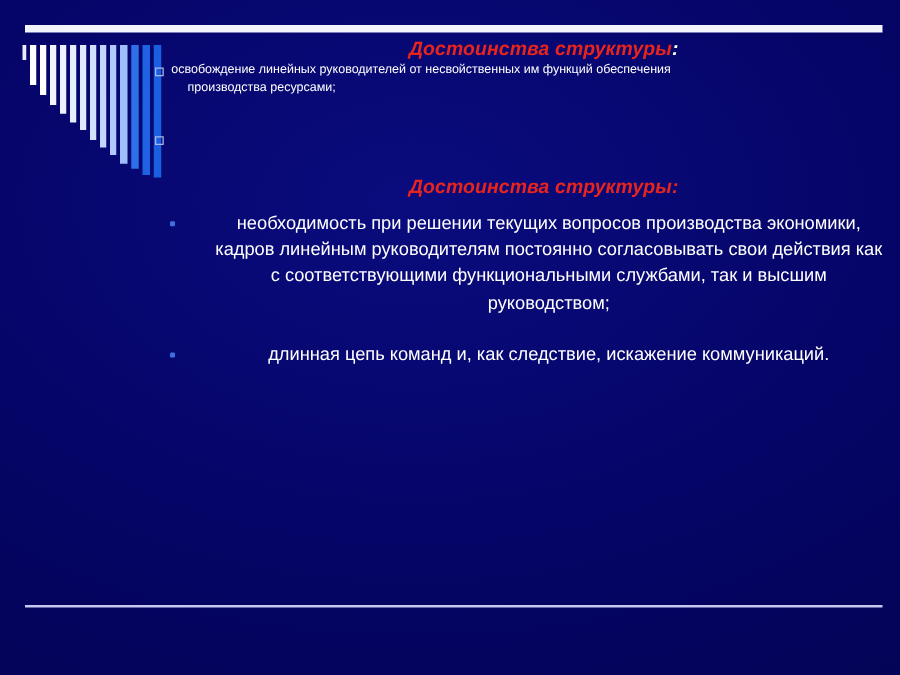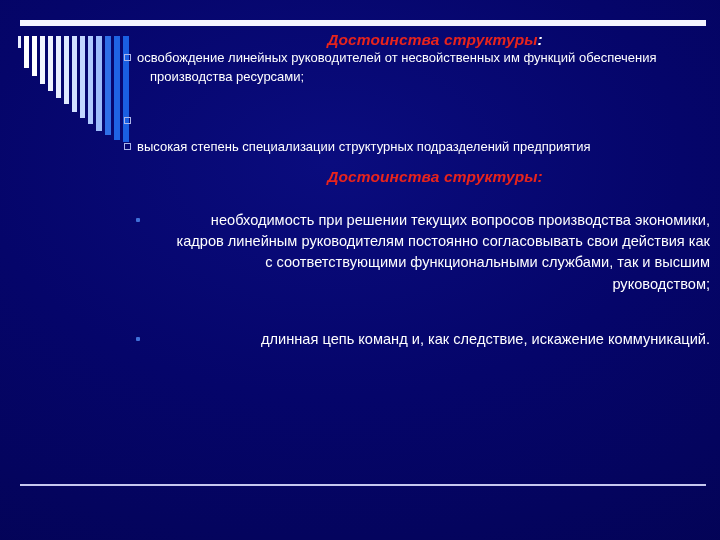--- a/index.html
+++ b/index.html
@@ -72,21 +72,21 @@
   }
   .heading .tail {
     color: #ffffff;
     font-style: italic;
     font-weight: bold;
   }
 
   .sq-item {
     position: relative;
     color: #ffffff;
-    font-size: 13px;
+    font-size: 10px;
     line-height: 1.42;
     padding-left: 13px;
     text-align: left;
   }
   .sq-item .sq-bullet {
     position: absolute;
     left: 0;
     top: 5px;
     width: 7px;
     height: 7px;
@@ -94,22 +94,21 @@
     box-sizing: border-box;
     background: transparent;
   }
 
   .dot-item {
     position: relative;
     color: #ffffff;
     font-size: 14.6px;
     line-height: 1.45;
     padding-left: 44px;
-    text-align: right;
-    margin-top: 14px;
+    text-align: center;
   }
   .dot-item .dot-bullet {
     position: absolute;
     left: 12px;
     top: 8px;
     width: 4px;
     height: 4px;
     background: #3f6fd8;
     border-radius: 1px;
   }
@@ -158,24 +157,20 @@
     </div>
 
     <div class="spacer-lg"></div>
 
     <div class="sq-item">
       <span class="sq-bullet"></span>
     </div>
 
     <div class="spacer-lg"></div>
 
-    <div class="sq-item">
-      <span class="sq-bullet"></span>
-      <span>высокая степень специализации структурных подразделений предприятия</span>
-    </div>
 
     <div class="spacer-sm"></div>
 
     <div class="heading">Достоинства структуры:</div>
 
     <div class="spacer-sm"></div>
 
     <div class="dot-item">
       <span class="dot-bullet"></span>
       <span> необходимость при решении текущих вопросов производства экономики, кадров линейным руководителям постоянно согласовывать свои действия как с соответствующими функциональными службами, так и высшим руководством;</span>

